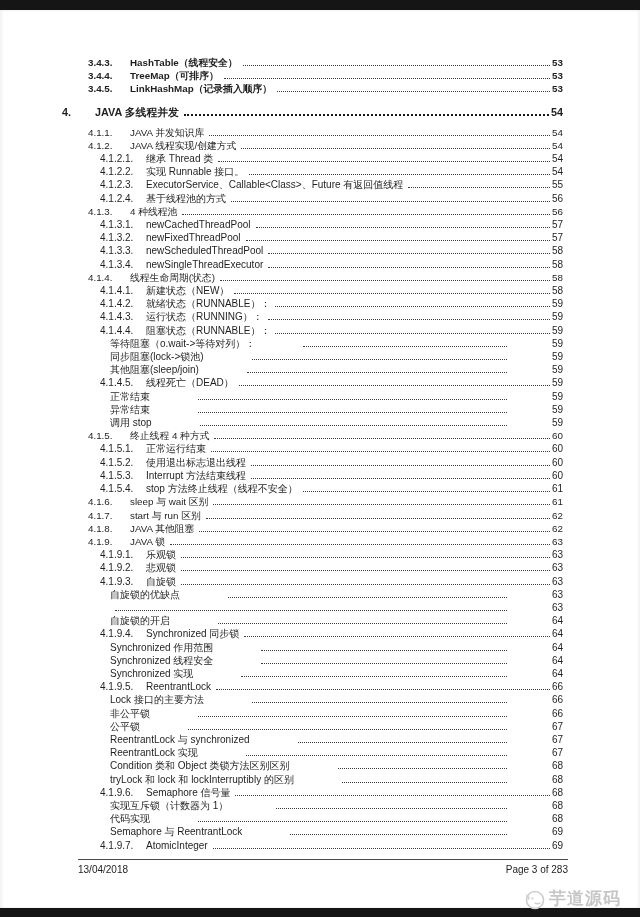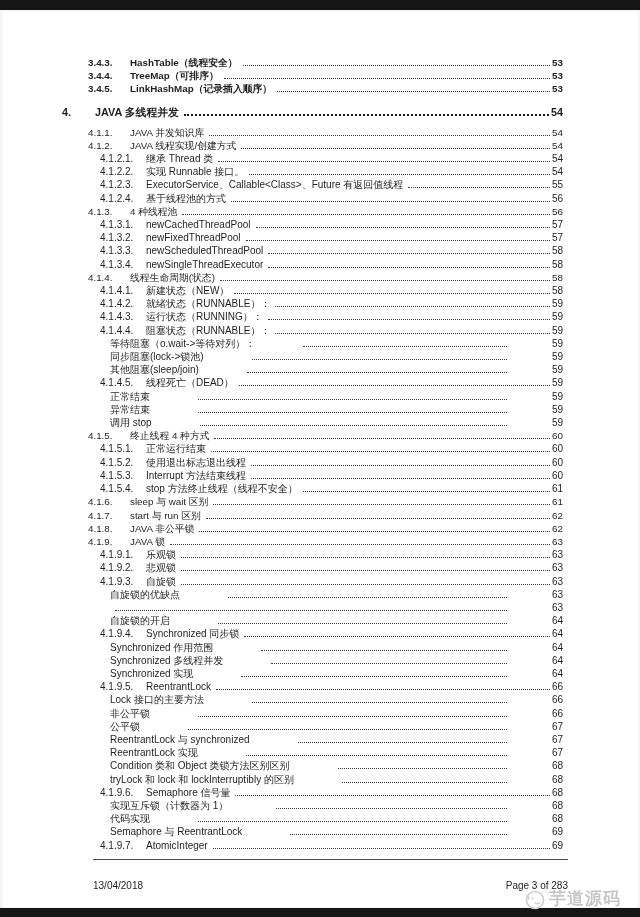--- a/index.html
+++ b/index.html
@@ -54,23 +54,23 @@
   .row.section.bold{font-weight:bold;}
   
   .row.subsection{padding-left:60px;}
   .row.subsection .num{width:46px;}
   
   .row.plain{padding-left:70px;gap:43px;}
 
   .footer{
     position:absolute;left:78px;right:72px;top:849px;
     border-top:1px solid #4a4a4a;
-    padding-top:20px;
+    padding-top:4px;
     display:flex;justify-content:space-between;
-    font-size:10px;color:#242424;margin-left:15px;
+    font-size:10px;color:#242424;
   }
   .watermark{
     position:absolute;top:877px;right:19px;
     display:flex;align-items:center;gap:3px;
     color:var(--watermark);
     font-size:17px;font-weight:bold;letter-spacing:1px;
   }
   .watermark svg{display:block;}
 </style>
 </head>
@@ -280,21 +280,21 @@
     <span class="pg">61</span>
   </div>
         <div class="row section">
     <span class="num">4.1.7.</span>
     <span class="label">start 与 run 区别</span>
     <span class="leader"></span>
     <span class="pg">62</span>
   </div>
         <div class="row section">
     <span class="num">4.1.8.</span>
-    <span class="label">JAVA 非公平锁</span>
+    <span class="label">JAVA 其他阻塞</span>
     <span class="leader"></span>
     <span class="pg">62</span>
   </div>
         <div class="row section">
     <span class="num">4.1.9.</span>
     <span class="label">JAVA 锁</span>
     <span class="leader"></span>
     <span class="pg">63</span>
   </div>
         <div class="row subsection">
@@ -339,21 +339,21 @@
     <span class="pg">64</span>
   </div>
         <div class="row plain">
 
     <span class="label">Synchronized 作用范围</span>
     <span class="leader"></span>
     <span class="pg">64</span>
   </div>
         <div class="row plain">
 
-    <span class="label">Synchronized 多线程并发</span>
+    <span class="label">Synchronized 线程安全</span>
     <span class="leader"></span>
     <span class="pg">64</span>
   </div>
         <div class="row plain">
 
     <span class="label">Synchronized 实现</span>
     <span class="leader"></span>
     <span class="pg">64</span>
   </div>
         <div class="row subsection">

